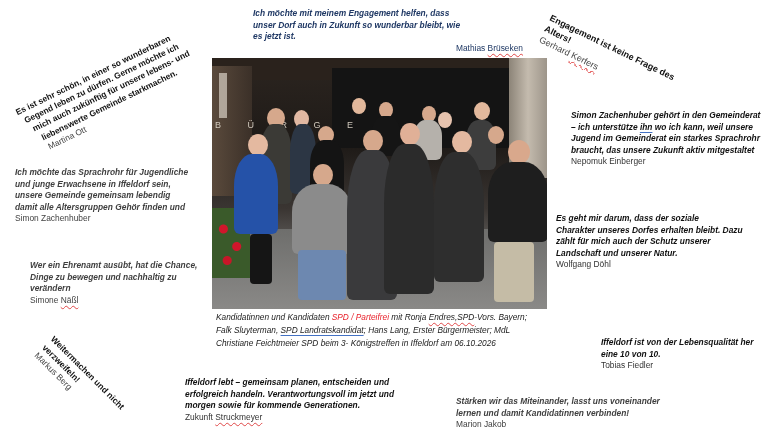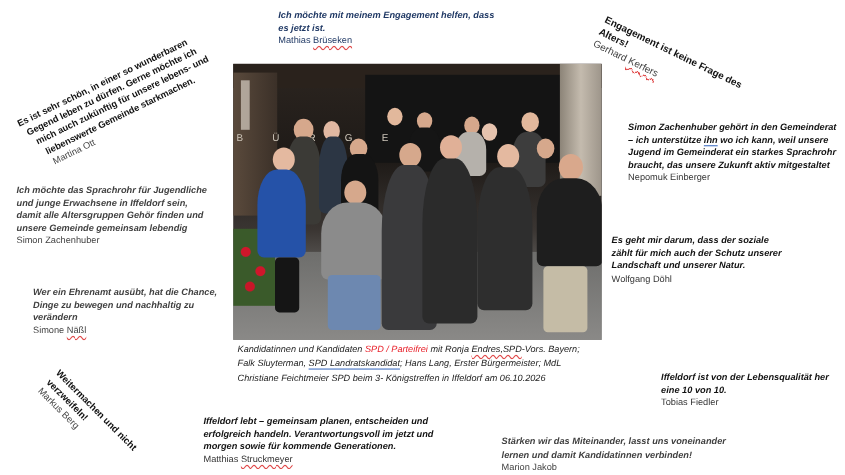--- a/index.html
+++ b/index.html
@@ -3,21 +3,21 @@
   <meta charset="utf-8">
   <style>
     * { box-sizing: border-box; margin: 0; padding: 0; }
     html, body { width: 768px; height: 432px; background: #ffffff; overflow: hidden; }
     body { position: relative; font-family: "Liberation Sans", sans-serif; }
 
     .quote { position: absolute; font-size: 8.4px; line-height: 11.6px; }
     .quote .q { font-style: italic; font-weight: bold; }
     .quote .a { font-style: normal; font-weight: normal; display: block; }
     .navy { color: #1f3864; }
-    .navy .a { color: #1f3864; }
+    .navy .a { color: #1f3864; text-align: right; }
     .gray { color: #3f3f3f; }
     .gray .a { color: #3f3f3f; }
     .black { color: #111111; }
     .black .a { color: #333333; }
 
     .sq { text-decoration: underline wavy #e04848; text-decoration-thickness: 0.6px; text-underline-offset: 1.5px; }
     .sq-blue { text-decoration: underline #4472c4; text-underline-offset: 1.5px; }
 
     .rot { position: absolute; transform-origin: left top; font-family: "Liberation Sans", sans-serif; }
     .rot .q { font-weight: bold; font-style: normal; color: #111; }
@@ -46,20 +46,21 @@
 <div class="rot" style="left:14px; top:108px; transform: rotate(-26deg); font-size:8.4px; line-height:11.2px; width:220px;">
   <span class="q" style="display:block">Es ist sehr schön, in einer so wunderbaren</span>
   <span class="q" style="display:block; padding-left:4px">Gegend leben zu dürfen. Gerne möchte ich</span>
   <span class="q" style="display:block; padding-left:8px">mich auch zukünftig für unsere lebens- und</span>
   <span class="q" style="display:block; padding-left:12px">liebenswerte Gemeinde starkmachen.</span>
   <span class="a" style="padding-left:14px">Martina Ott</span>
 </div>
 
 <div class="quote navy" style="left:253px; top:8px; width:270px;">
   <span class="q" style="display:block">Ich möchte mit meinem Engagement helfen, dass</span>
+  <span class="q" style="display:block">unser Dorf auch in Zukunft so wunderbar bleibt, wie</span>
   <span class="q" style="display:block">es jetzt ist.</span>
   <span class="a"><span>Mathias</span> <span class="sq">Brüseken</span></span>
 </div>
 
 <div class="rot" style="left:553px; top:12px; transform: rotate(26deg); font-size:9px; line-height:12px; width:200px;">
   <span class="q" style="display:block">Engagement ist keine Frage des</span>
   <span class="q" style="display:block">Alters!</span>
   <span class="a"><span>Gerhard</span> <span class="sq">Kerfers</span></span>
 </div>
 
@@ -67,34 +68,35 @@
   <span class="q" style="display:block">Simon Zachenhuber gehört in den Gemeinderat</span>
   <span class="q" style="display:block"><span>– ich unterstütze </span><span class="sq-blue">ihn</span><span> wo ich kann, weil unsere</span></span>
   <span class="q" style="display:block">Jugend im Gemeinderat ein starkes Sprachrohr</span>
   <span class="q" style="display:block">braucht, das unsere Zukunft aktiv mitgestaltet</span>
   <span class="a">Nepomuk Einberger</span>
 </div>
 
 <div class="quote gray" style="left:15px; top:167px; width:200px;">
   <span class="q" style="display:block">Ich möchte das Sprachrohr für Jugendliche</span>
   <span class="q" style="display:block">und junge Erwachsene in Iffeldorf sein,</span>
+  <span class="q" style="display:block">unsere Gemeinde gemeinsam lebendig</span>
   <span class="q" style="display:block">damit alle Altersgruppen Gehör finden und</span>
-  <span class="q" style="display:block">unsere Gemeinde gemeinsam lebendig</span>
   <span class="a">Simon Zachenhuber</span>
 </div>
 
 <div class="quote gray" style="left:30px; top:260px; width:190px;">
   <span class="q" style="display:block">Wer ein Ehrenamt ausübt, hat die Chance,</span>
   <span class="q" style="display:block">Dinge zu bewegen und nachhaltig zu</span>
   <span class="q" style="display:block">verändern</span>
   <span class="a"><span>Simone</span> <span class="sq">Näßl</span></span>
 </div>
 
 <div class="quote black" style="left:556px; top:213px; width:212px;">
   <span class="q" style="display:block">Es geht mir darum, dass der soziale</span>
+  <span class="q" style="display:block">Charakter unseres Dorfes erhalten bleibt. Dazu</span>
   <span class="q" style="display:block">zählt für mich auch der Schutz unserer</span>
   <span class="q" style="display:block">Landschaft und unserer Natur.</span>
   <span class="a">Wolfgang Döhl</span>
 </div>
 
 <div class="rot" style="left:56px; top:334px; transform: rotate(45deg); font-size:8.6px; line-height:11.5px; width:120px;">
   <span class="q" style="display:block">Weitermachen und nicht</span>
   <span class="q" style="display:block">verzweifeln!</span>
   <span class="a">Markus Berg</span>
 </div>
@@ -151,20 +153,20 @@
 <div class="quote black" style="left:601px; top:337px; width:170px;">
   <span class="q" style="display:block">Iffeldorf ist von der Lebensqualität her</span>
   <span class="q" style="display:block">eine 10 von 10.</span>
   <span class="a">Tobias Fiedler</span>
 </div>
 
 <div class="quote black" style="left:185px; top:377px; width:270px;">
   <span class="q" style="display:block">Iffeldorf lebt – gemeinsam planen, entscheiden und</span>
   <span class="q" style="display:block">erfolgreich handeln. Verantwortungsvoll im jetzt und</span>
   <span class="q" style="display:block">morgen sowie für kommende Generationen.</span>
-  <span class="a"><span>Matthias</span> <span class="sq">Struckmeyer</span></span>
+  <span class="a"><span>Zukunft</span> <span class="sq">Struckmeyer</span></span>
 </div>
 
 <div class="quote gray" style="left:456px; top:396px; width:220px;">
   <span class="q" style="display:block">Stärken wir das Miteinander, lasst uns voneinander</span>
   <span class="q" style="display:block">lernen und damit Kandidatinnen verbinden!</span>
   <span class="a">Marion Jakob</span>
 </div>
 
 </body></html>

